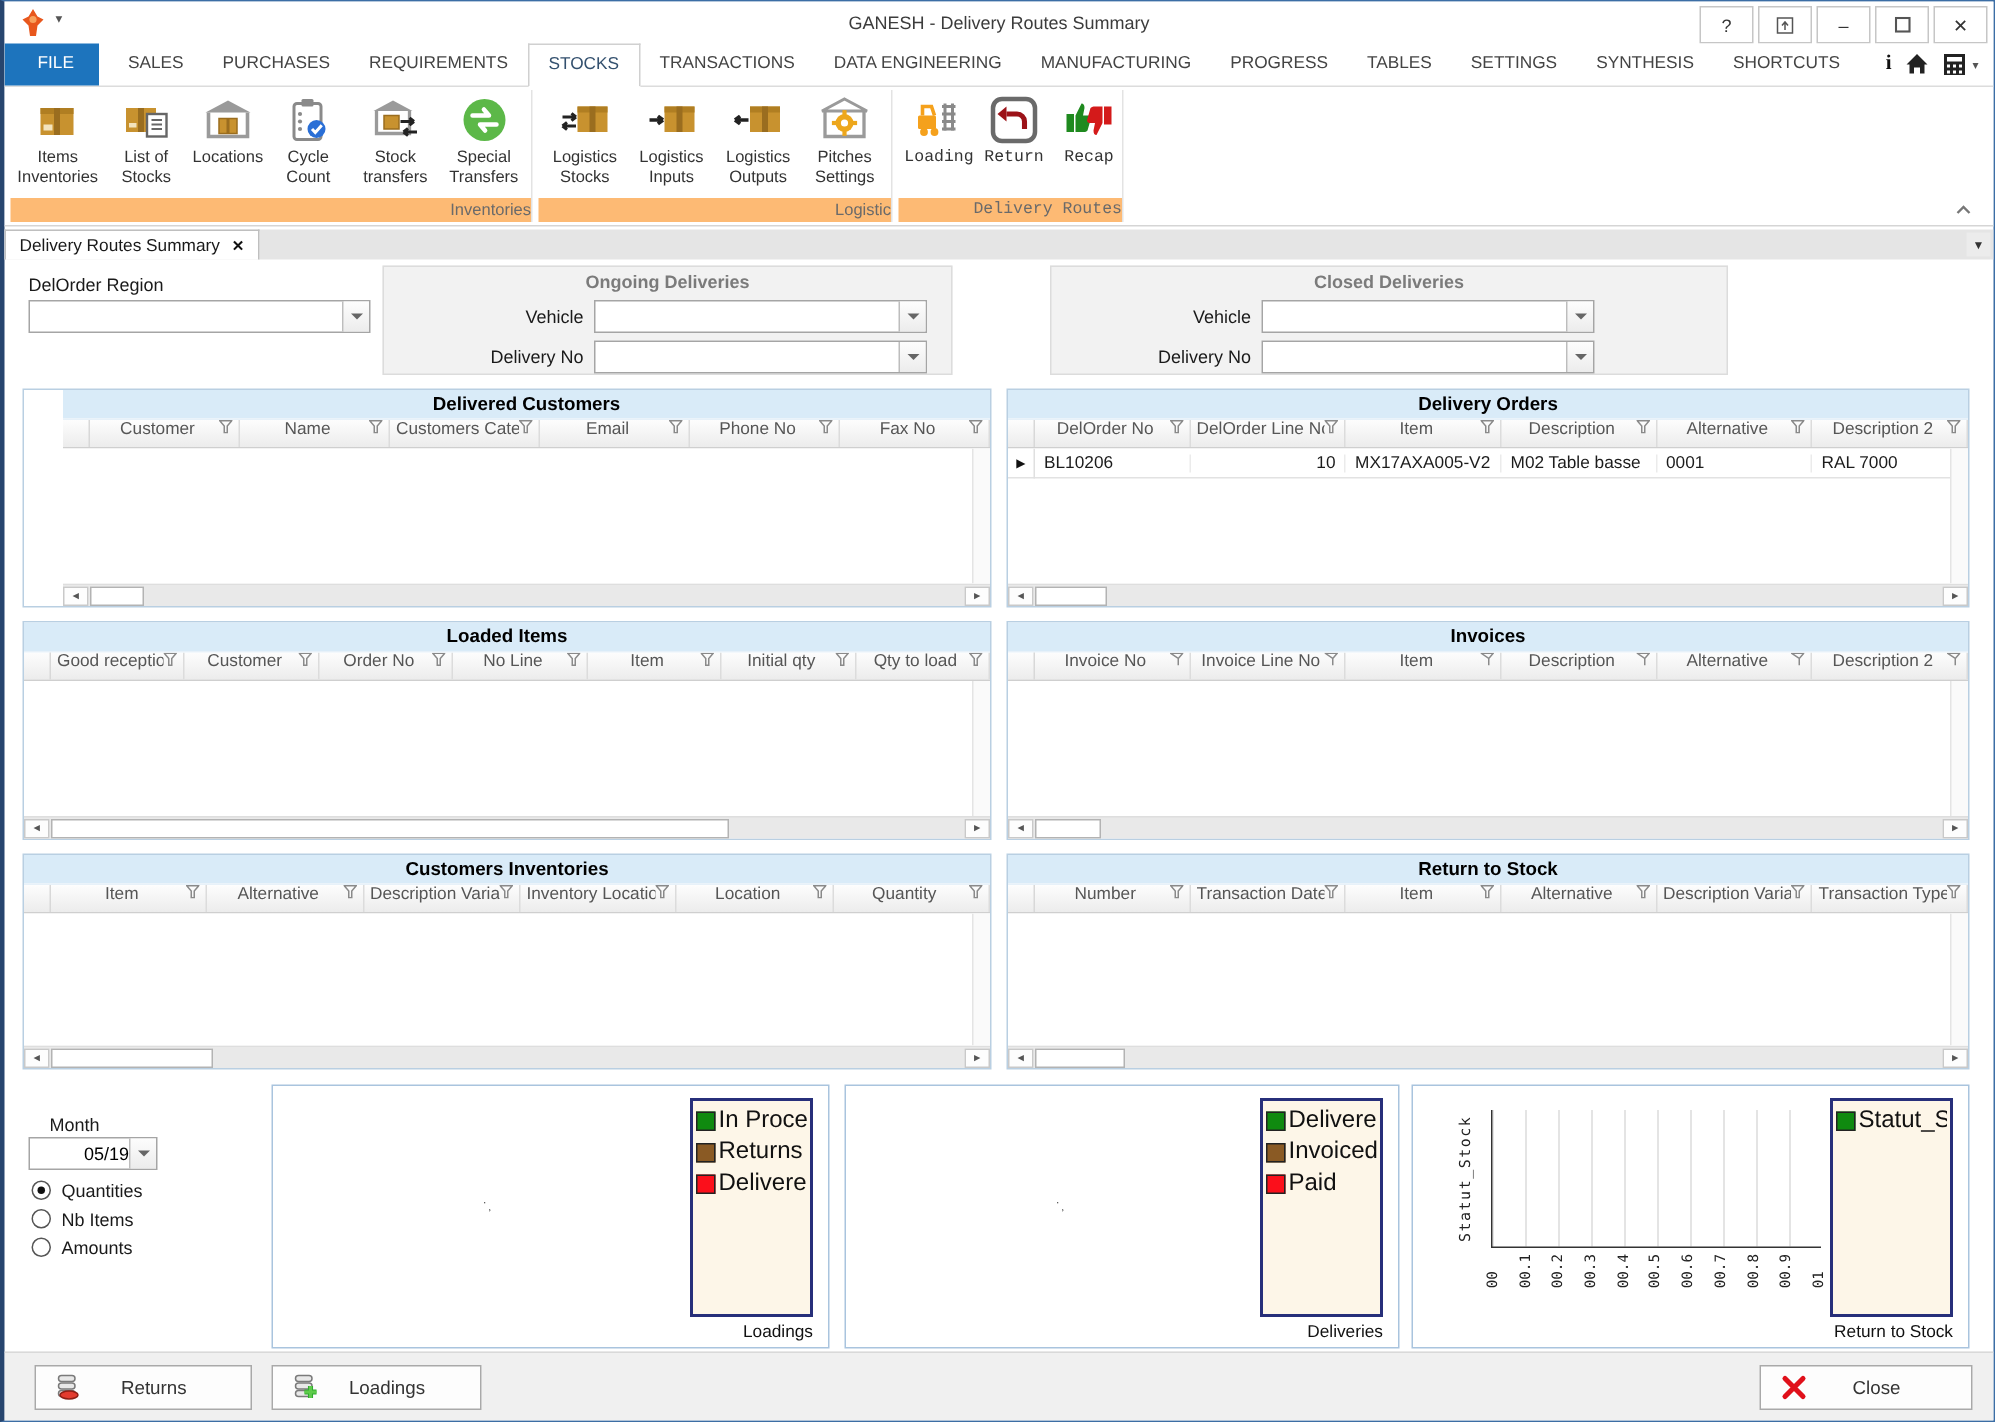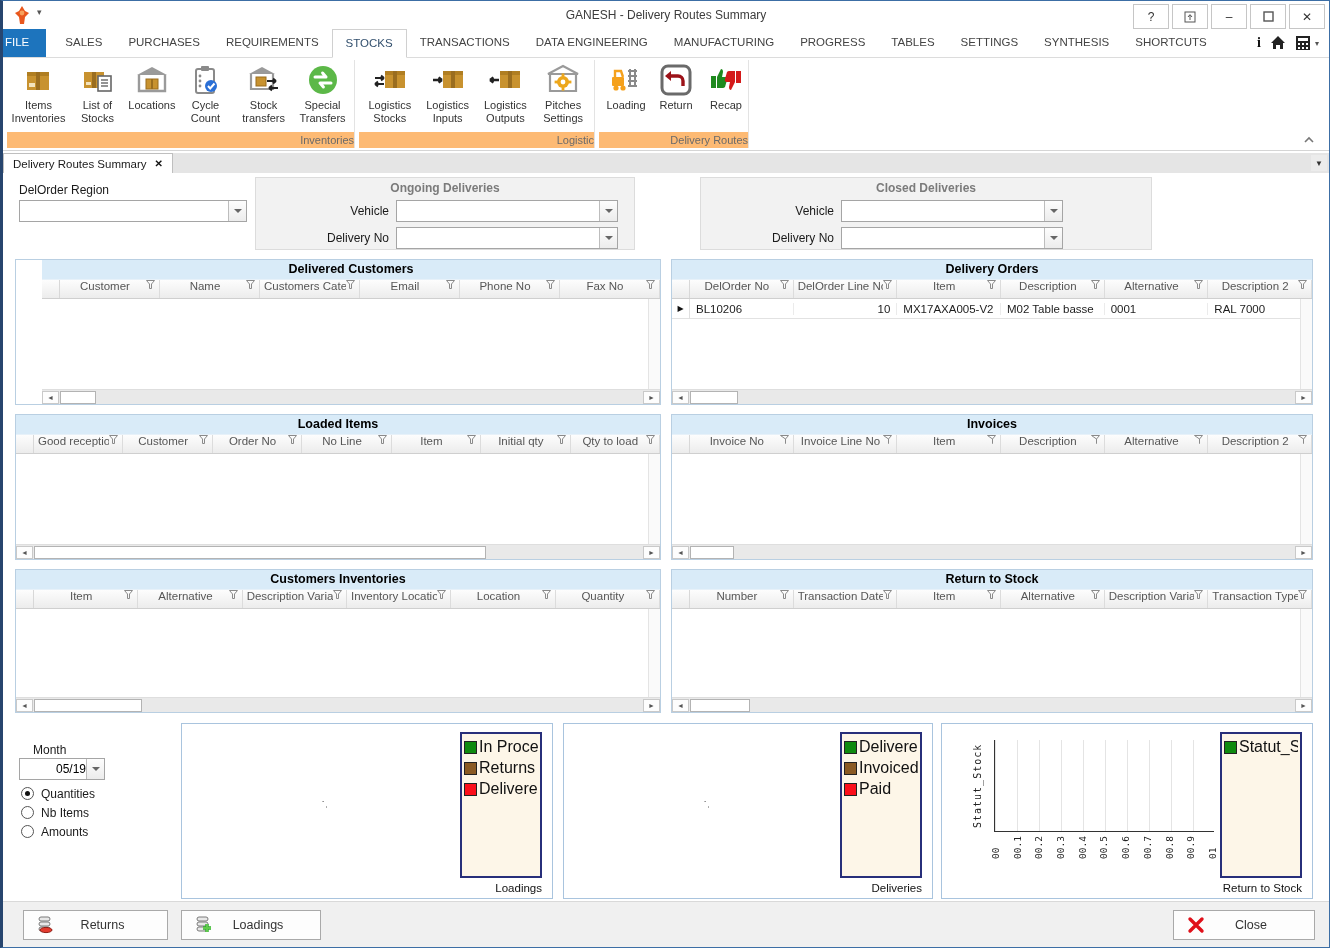--- a/index.html
+++ b/index.html
@@ -11,21 +11,21 @@
   .titlebar { position:absolute; left:0; top:0; right:0; height:28px; background:#fff; }
   .app-logo { position:absolute; left:10px; top:4px; width:18px; height:20px; }
   .qat-arrow { position:absolute; left:34px; top:6px; font-size:9px; color:#555; }
   .win-title { position:absolute; left:0; right:0; top:7px; text-align:center; font-size:12px; color:#3c3c3c; }
   .win-controls { position:absolute; right:4px; top:3px; display:flex; gap:3px; }
   .win-btn { width:36px; height:25px; border:1px solid #c6c6c6; background:#fff; display:flex; align-items:center; justify-content:center; font-size:12px; color:#333; }
 
   
   .menubar { position:absolute; left:0; top:28px; right:0; height:29px; background:#fff; border-bottom:1px solid #dcdcdc; display:flex; align-items:stretch; }
   .menu-item { padding:7px 13px 6px 13px; font-size:11.5px; color:#444; white-space:nowrap; }
-  .menu-item.m-file { background:#1d74bd; color:#fff; padding:7px 17px 6px 2px; margin-right:6px; }
+  .menu-item.m-file { background:#1d74bd; color:#fff; padding:7px 17px 6px 22px; margin-right:6px; }
   .menu-item.m-active { background:#fff; border:1px solid #d0d0d0; border-bottom:1px solid #fff; margin-bottom:-1px; color:#33506e; }
   .menu-right { margin-left:auto; display:flex; align-items:center; gap:9px; padding-right:10px; }
   .mi-ico { width:16px; height:16px; }
   .calc-caret { font-size:8px; color:#555; margin-left:-5px; }
 
   
   .ribbon { position:absolute; left:0; top:57px; right:0; height:93px; background:#fff; border-bottom:1px solid #d5d5d5; }
   .rgroup { position:absolute; top:2px; height:88px; display:flex; flex-direction:column; border-right:1px solid #e3e3e3; }
   .rgroup-buttons { flex:1; display:flex; align-items:flex-start; padding:2px 2px 0 2px; }
   .rbtn { display:flex; flex-direction:column; align-items:center; padding:1px 3px; min-width:50px; cursor:default; }
@@ -294,21 +294,21 @@
               <rect x="8.6" y="17.6" width="3.4" height="2.8"></rect>
                 <rect x="22" y="17.6" width="3.4" height="2.8"></rect>
             </g>
           </svg>
           <div class="rbtn-label">Pitches Settings</div>
         </div>
       </div>
       <div class="rgroup-label">Logistic</div>
     </div>
 
-    <div class="rgroup" style="left:596px; width:150px;">
+    <div class="rgroup" style="left:596px; width:150px;font-family:Liberation Mono, monospace;">
       <div class="rgroup-buttons">
         <div class="rbtn">
           <svg viewBox="0 0 34 34">
             <rect x="3" y="14" width="12" height="9" rx="1" fill="#f5a11c"></rect>
             <path d="M6 14 V8 h6 l2 6" fill="none" stroke="#f5a11c" stroke-width="2.4"></path>
             <circle cx="7" cy="25" r="2.6" fill="#f5a11c"></circle>
               <circle cx="14" cy="25" r="2.6" fill="#f5a11c"></circle>
             <g stroke="#8a8a8a" stroke-width="2">
                 <line x1="21" y1="6" x2="21" y2="24"></line>
                 <line x1="26" y1="6" x2="26" y2="24"></line>

